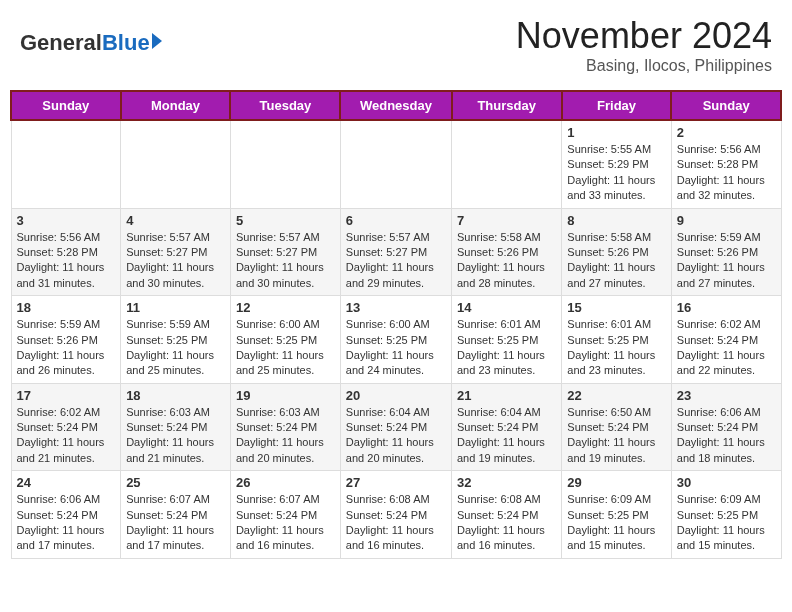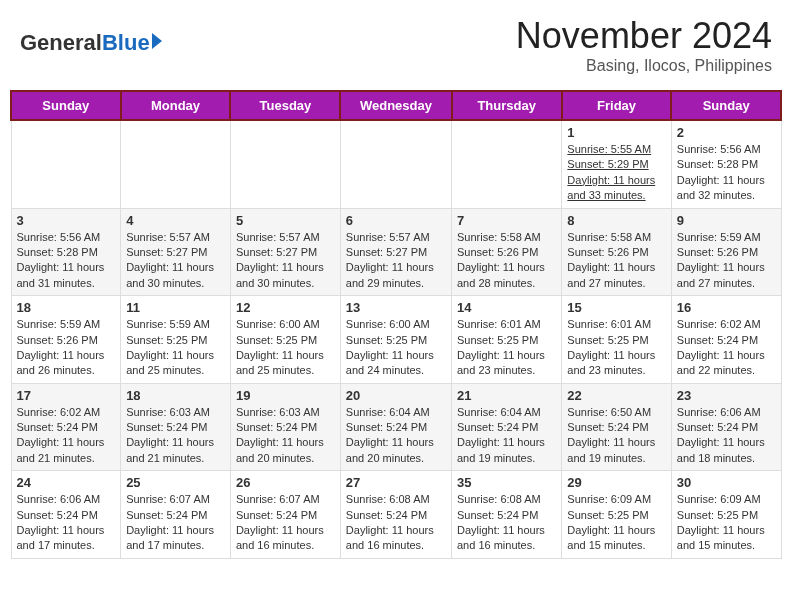--- a/index.html
+++ b/index.html
@@ -104,21 +104,21 @@
   </thead>
   <tbody id="calendar-body">
       <tr>
         <td class="empty"></td>
         <td class="empty"></td>
         <td class="empty"></td>
         <td class="empty"></td>
         <td class="empty"></td>
         <td>
           <span class="day-num">1</span>
-          <div class="day-info" style="white-space: pre-line; text-decoration: underline;">Sunrise: 5:55 AM
+          <div class="day-info" style="white-space: pre-line;">Sunrise: 5:55 AM
 Sunset: 5:29 PM
 Daylight: 11 hours and 33 minutes.</div>
         </td>
         <td>
           <span class="day-num">2</span>
           <div class="day-info" style="white-space: pre-line;">Sunrise: 5:56 AM
 Sunset: 5:28 PM
 Daylight: 11 hours and 32 minutes.</div>
         </td>
       </tr>
@@ -273,21 +273,21 @@
 Sunset: 5:24 PM
 Daylight: 11 hours and 16 minutes.</div>
         </td>
         <td>
           <span class="day-num">27</span>
           <div class="day-info" style="white-space: pre-line;">Sunrise: 6:08 AM
 Sunset: 5:24 PM
 Daylight: 11 hours and 16 minutes.</div>
         </td>
         <td>
-          <span class="day-num">35</span>
+          <span class="day-num">32</span>
           <div class="day-info" style="white-space: pre-line;">Sunrise: 6:08 AM
 Sunset: 5:24 PM
 Daylight: 11 hours and 16 minutes.</div>
         </td>
         <td>
           <span class="day-num">29</span>
           <div class="day-info" style="white-space: pre-line;">Sunrise: 6:09 AM
 Sunset: 5:25 PM
 Daylight: 11 hours and 15 minutes.</div>
         </td>

